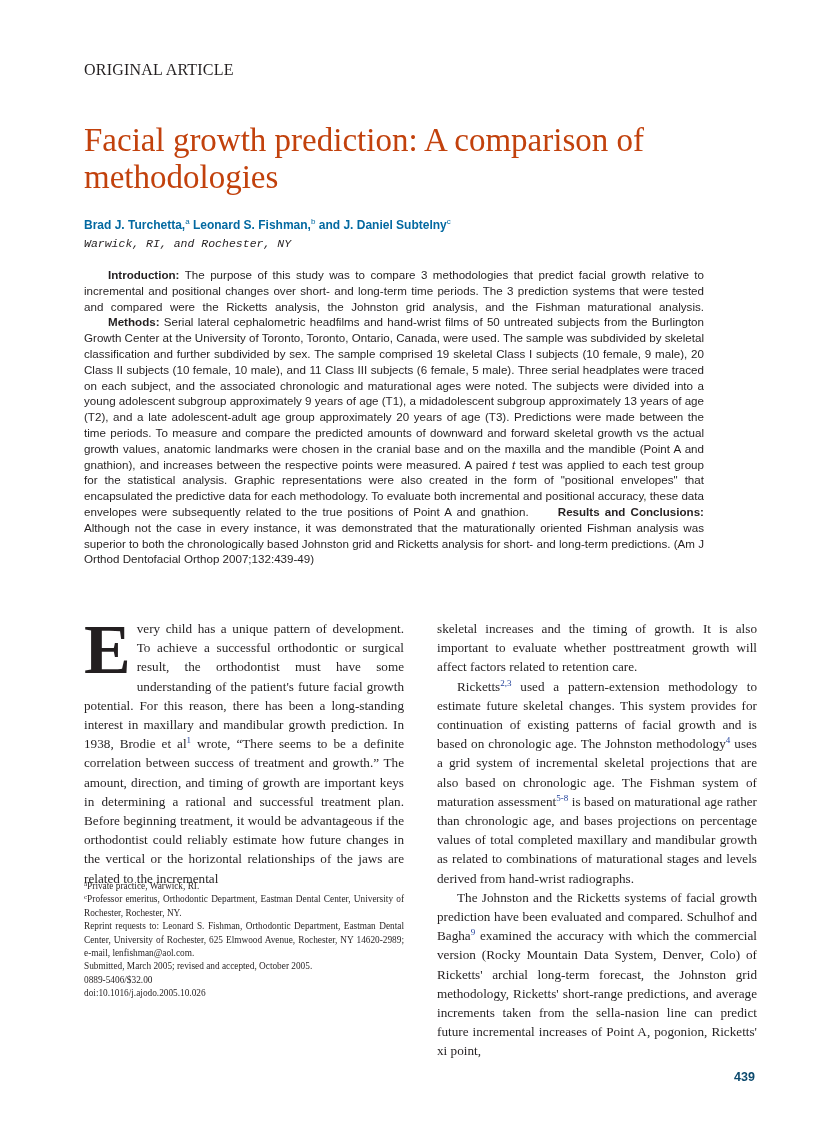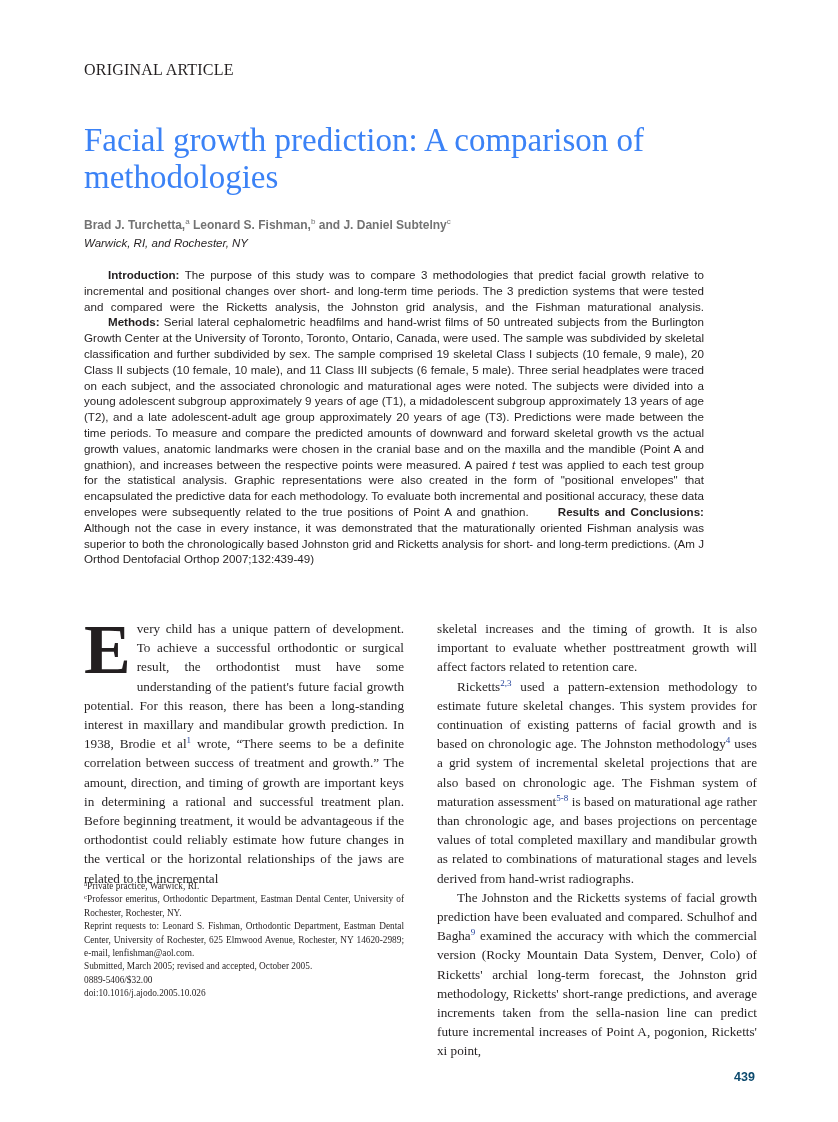--- a/index.html
+++ b/index.html
@@ -6,30 +6,30 @@
   body { width: 838px; height: 1122px; position: relative; overflow: hidden; color: #231f20; }
   .page { position: absolute; left: 0; top: 0; width: 838px; height: 932px; }
 
   .section-label {
     position: absolute; left: 84px; top: 61px;
     font-family: "Liberation Serif", serif; font-size: 16px; letter-spacing: 0.2px; color: #231f20;
   }
   .title {
     position: absolute; left: 84px; top: 122px; width: 640px;
     font-family: "Liberation Serif", serif; font-size: 33px; line-height: 37px; font-weight: normal;
-    margin: 0; color: #3b82f6;
+    margin: 0; color: #c2410c;
   }
   .authors {
     position: absolute; left: 84px; top: 218px;
-    font-family: "Liberation Sans", sans-serif; font-size: 12px; font-weight: bold; color: #737373;
+    font-family: "Liberation Sans", sans-serif; font-size: 12px; font-weight: bold; color: #0369a1;
   }
   .authors sup { font-size: 8px; font-weight: normal; vertical-align: 5px; line-height: 0; }
   .location {
     position: absolute; left: 84px; top: 237px;
-    font-family: Liberation Sans, sans-serif; font-size: 11.5px; font-style: italic; color: #231f20;
+    font-family: Liberation Mono, monospace; font-size: 11.5px; font-style: italic; color: #231f20;
   }
 
   .abstract {
     position: absolute; left: 84px; top: 267px; width: 620px;
     font-family: "Liberation Sans", sans-serif; font-size: 11.6px; line-height: 15.8px;
     text-align: justify; color: #231f20; margin: 0;
   }
   .abstract b { font-weight: bold; padding-left: 24px; }
 
   .col {

